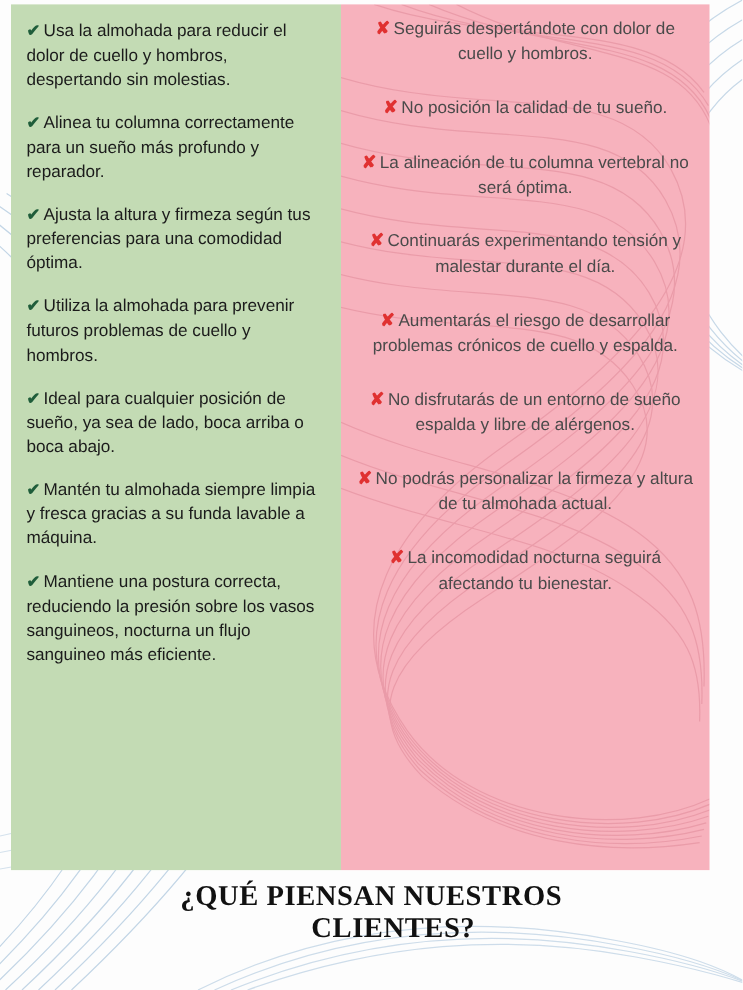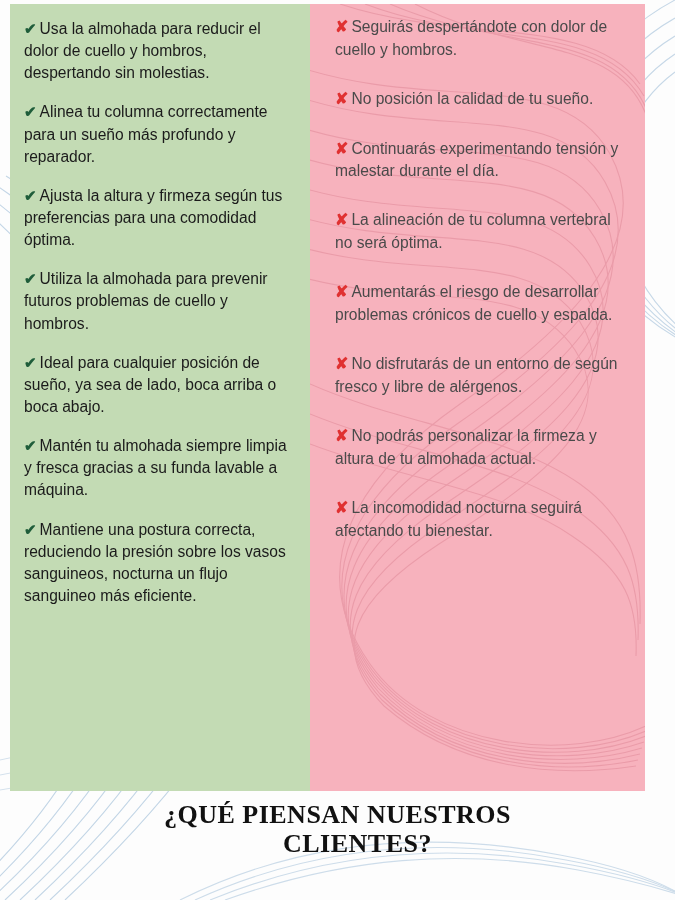--- a/index.html
+++ b/index.html
@@ -49,21 +49,22 @@
     overflow: hidden;
   }
   .col-pros {
     width: 300px;
     background: #c3dbb4;
     padding: 14px 16px 10px 14px;
   }
   .col-cons {
     width: 335px;
     background: #f7b2bd;
-    padding: 8px 14px 10px 25px;
+    padding: 8px 14px 10px 14px;
+    text-align: center;
   }
   .cons-swirl {
     position: absolute;
     inset: 0;
     pointer-events: none;
     opacity: 0.55;
   }
   .cons-swirl svg { display:block; width: 100%; height: 100%; }
   .items {
     position: relative;
@@ -182,24 +183,24 @@
             <path d="M105 0 C 210 54, 310 32, 338 116"></path>
             <path d="M0 380 C 90 420, 200 430, 270 480 C 320 516, 332 560, 330 620"></path>
             <path d="M0 410 C 92 448, 198 458, 266 506 C 318 542, 330 580, 328 636"></path>
             <path d="M0 440 C 94 476, 196 486, 262 532 C 316 568, 328 600, 326 652"></path>
           </g>
         </svg>
       </div>
       <div class="items">
         <p class="item cons-first"><span class="mark mark-x">✘</span><span>Seguirás despertándote con dolor de cuello y hombros.</span></p>
         <p class="item"><span class="mark mark-x">✘</span><span>No posición la calidad de tu sueño.</span></p>
+        <p class="item"><span class="mark mark-x">✘</span><span>La alineación de tu columna vertebral no será óptima.</span></p>
         <p class="item"><span class="mark mark-x">✘</span><span>Continuarás experimentando tensión y malestar durante el día.</span></p>
-        <p class="item"><span class="mark mark-x">✘</span><span>La alineación de tu columna vertebral no será óptima.</span></p>
         <p class="item"><span class="mark mark-x">✘</span><span>Aumentarás el riesgo de desarrollar problemas crónicos de cuello y espalda.</span></p>
-        <p class="item"><span class="mark mark-x">✘</span><span>No disfrutarás de un entorno de según fresco y libre de alérgenos.</span></p>
+        <p class="item"><span class="mark mark-x">✘</span><span>No disfrutarás de un entorno de sueño espalda y libre de alérgenos.</span></p>
         <p class="item"><span class="mark mark-x">✘</span><span>No podrás personalizar la firmeza y altura de tu almohada actual.</span></p>
         <p class="item"><span class="mark mark-x">✘</span><span>La incomodidad nocturna seguirá afectando tu bienestar.</span></p>
       </div>
     </div>
   </div>
 
   <div class="headline">
     <span class="l1">¿QUÉ PIENSAN NUESTROS</span>
     <span class="l2">CLIENTES?</span>
   </div>

